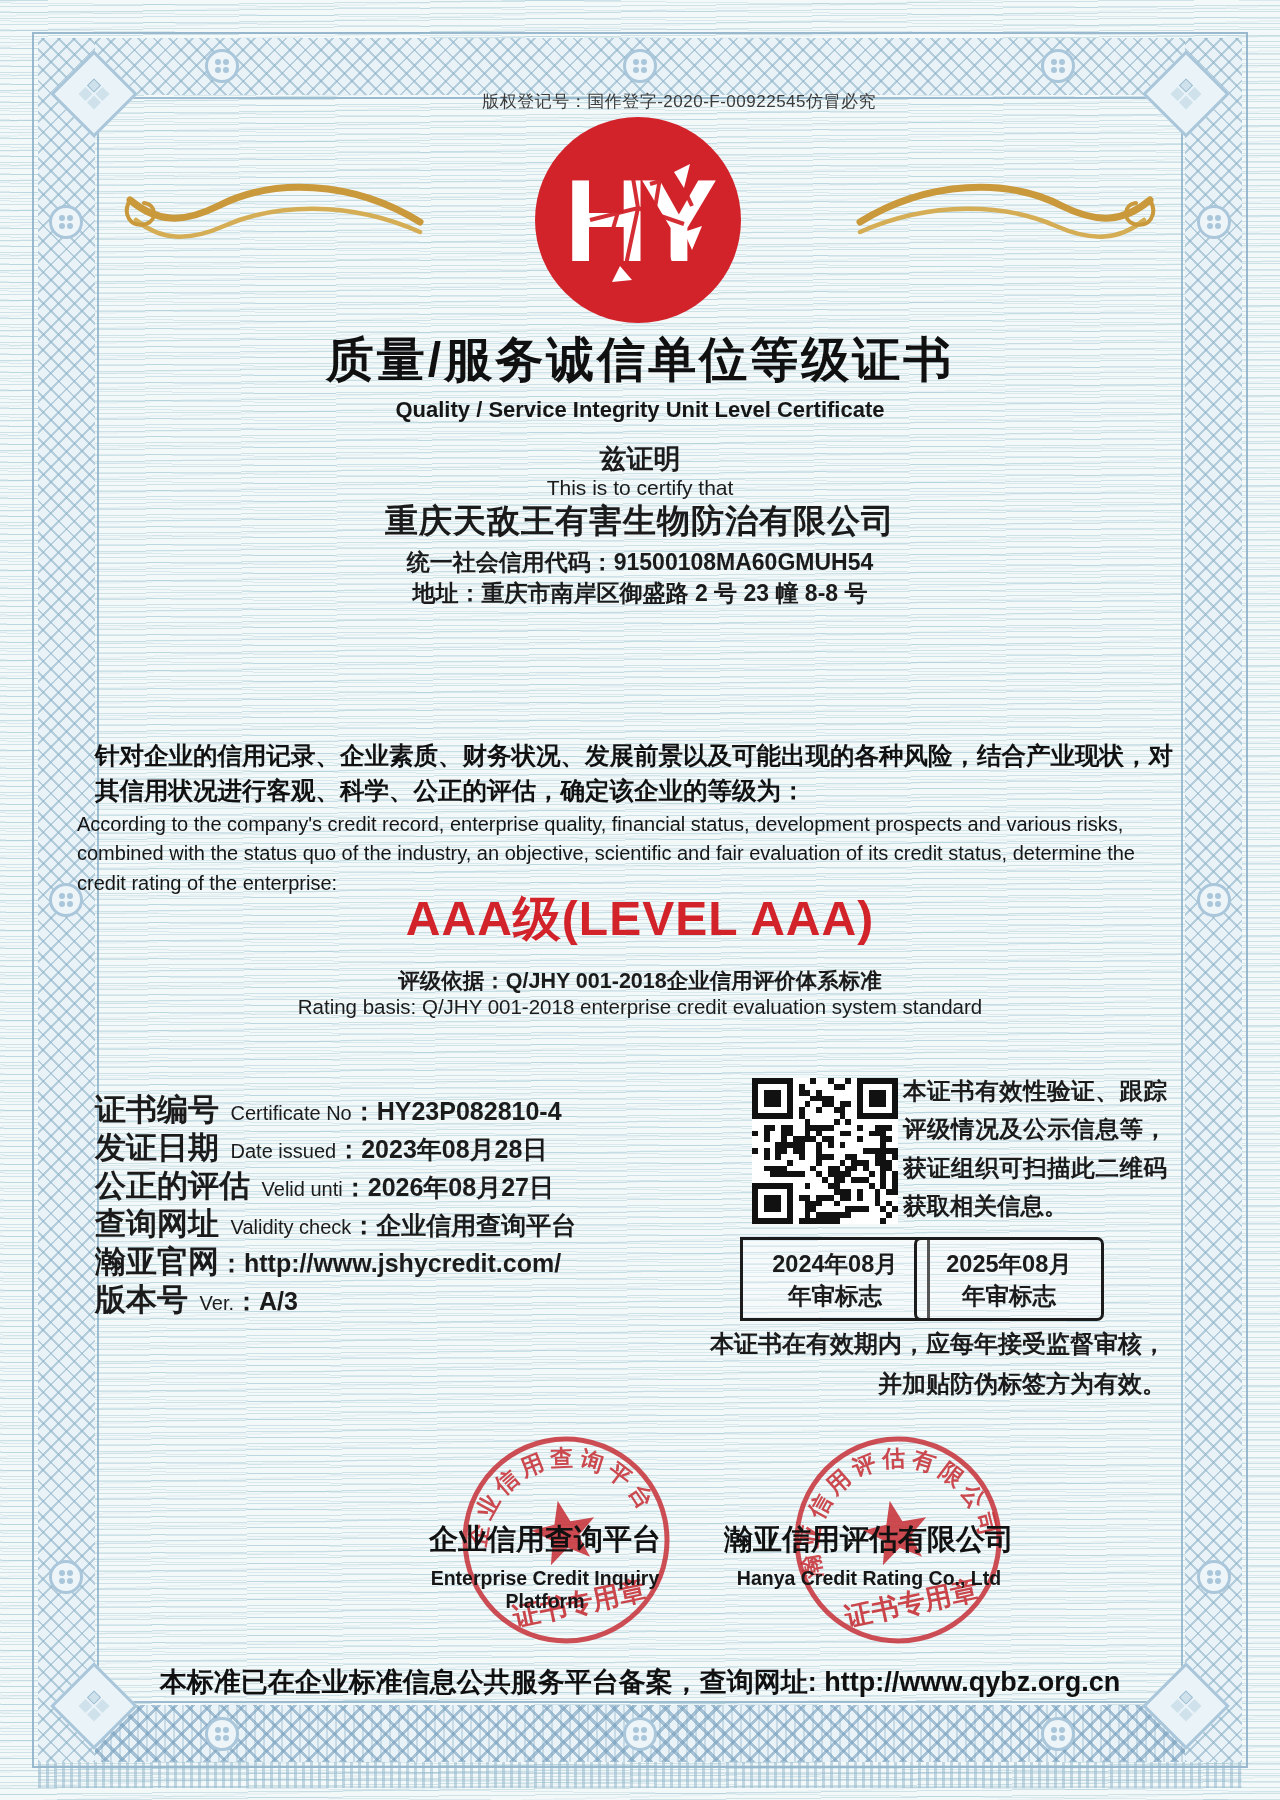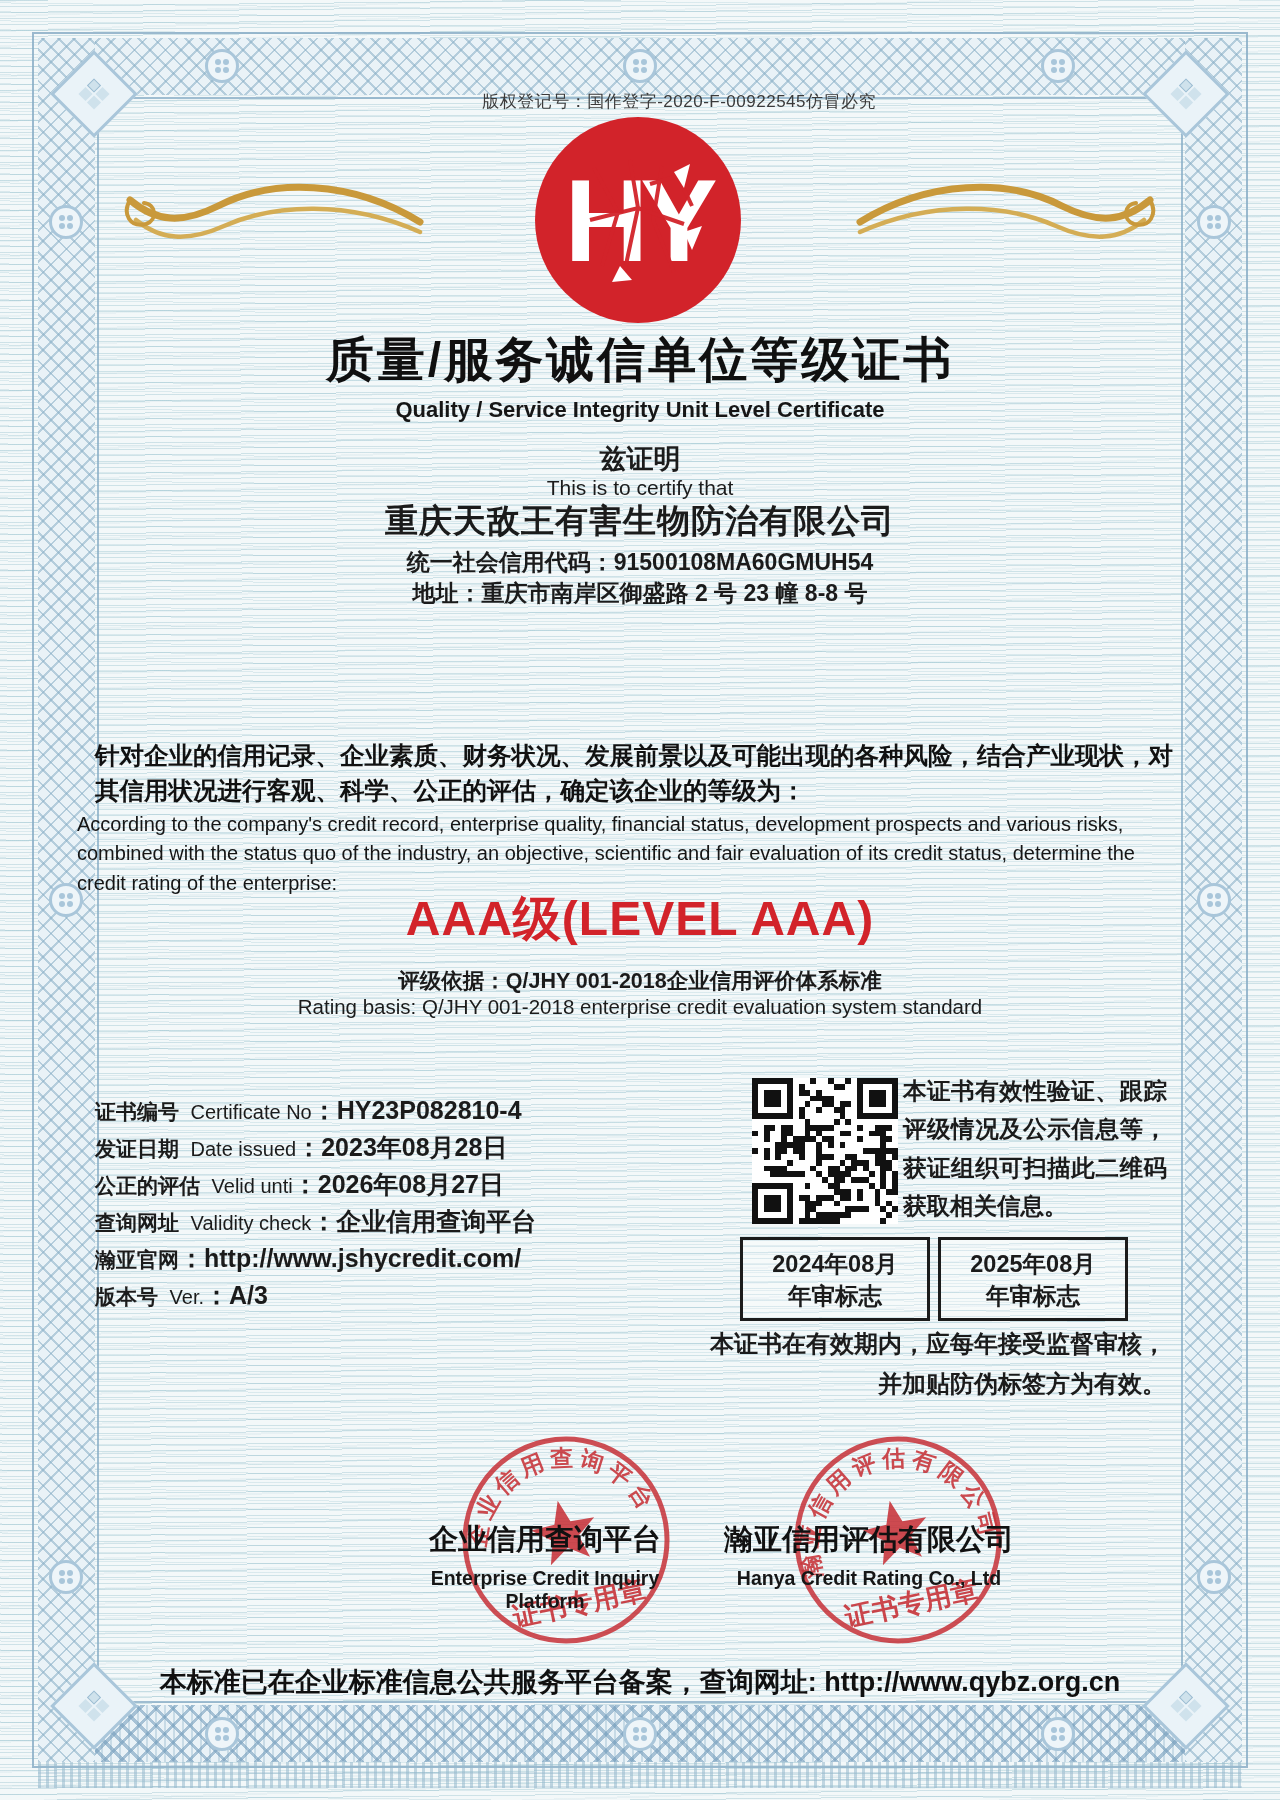--- a/index.html
+++ b/index.html
@@ -54,33 +54,33 @@
   .addr-line{position:absolute;left:0;right:0;top:578px;text-align:center;font-size:23px;font-weight:600;}
   
   .para-zh{position:absolute;left:95px;top:738px;width:1092px;font-size:24.5px;font-weight:600;line-height:1.44;color:#111;}
   .para-en{position:absolute;left:77px;top:810px;width:1092px;font-size:20px;line-height:1.47;color:#151515;}
   .level{position:absolute;left:0;right:0;top:887px;text-align:center;font-size:48px;font-weight:800;letter-spacing:1px;}
   .basis-zh{position:absolute;left:0;right:0;top:966px;text-align:center;font-size:21.5px;font-weight:600;}
   .basis-en{position:absolute;left:0;right:0;top:995px;text-align:center;font-size:20.5px;}
   
   .details{position:absolute;left:95px;top:1094px;width:600px;}
   .drow{line-height:32.9px;white-space:nowrap;}
-  .dzh{font-size:21px;font-weight:600;text-align:center;}
+  .dzh{font-size:31px;font-weight:600;text-align:center;}
   .den{font-size:20px;font-weight:500;margin-left:6px;}
   .dsep{font-size:25px;font-weight:600;}
   .dval{font-size:25px;font-weight:600;}
   
   .qr{position:absolute;left:752px;top:1078px;width:146px;height:146px;}
   .qr-note{position:absolute;left:903px;top:1072px;width:264px;font-size:23.5px;font-weight:600;line-height:1.63;text-align:justify;}
   .abox{position:absolute;top:1237px;width:190px;height:84px;border:3px solid #1c1c1c;box-sizing:border-box;
     text-align:center;font-size:23.5px;font-weight:600;padding-top:8px;background:rgba(255,255,255,.25);}
   .abox .l1{display:block;line-height:32px;}
   .abox .l2{display:block;line-height:32px;}
   .abox.b1{left:740px;}
-  .abox.b2{left:938px;}
+  .abox.b2{left:914px;border-radius:7px;}
   .audit-note{position:absolute;left:600px;top:1324px;width:566px;text-align:right;font-size:24px;font-weight:600;line-height:40px;}
   
   .seal{position:absolute;width:220px;height:220px;transform:rotate(-12deg);opacity:.92;}
   .seal.s-left{left:456px;top:1430px;}
   .seal.s-right{left:788px;top:1430px;}
   .org{position:absolute;top:1520px;text-align:center;z-index:3;}
   .org.o-left{left:396px;width:298px;}
   .org.o-right{left:710px;width:318px;}
   .org .ozh{font-size:29px;font-weight:800;color:#111;}
   .org .oen{font-size:19.5px;font-weight:600;color:#161616;margin-top:7px;}

